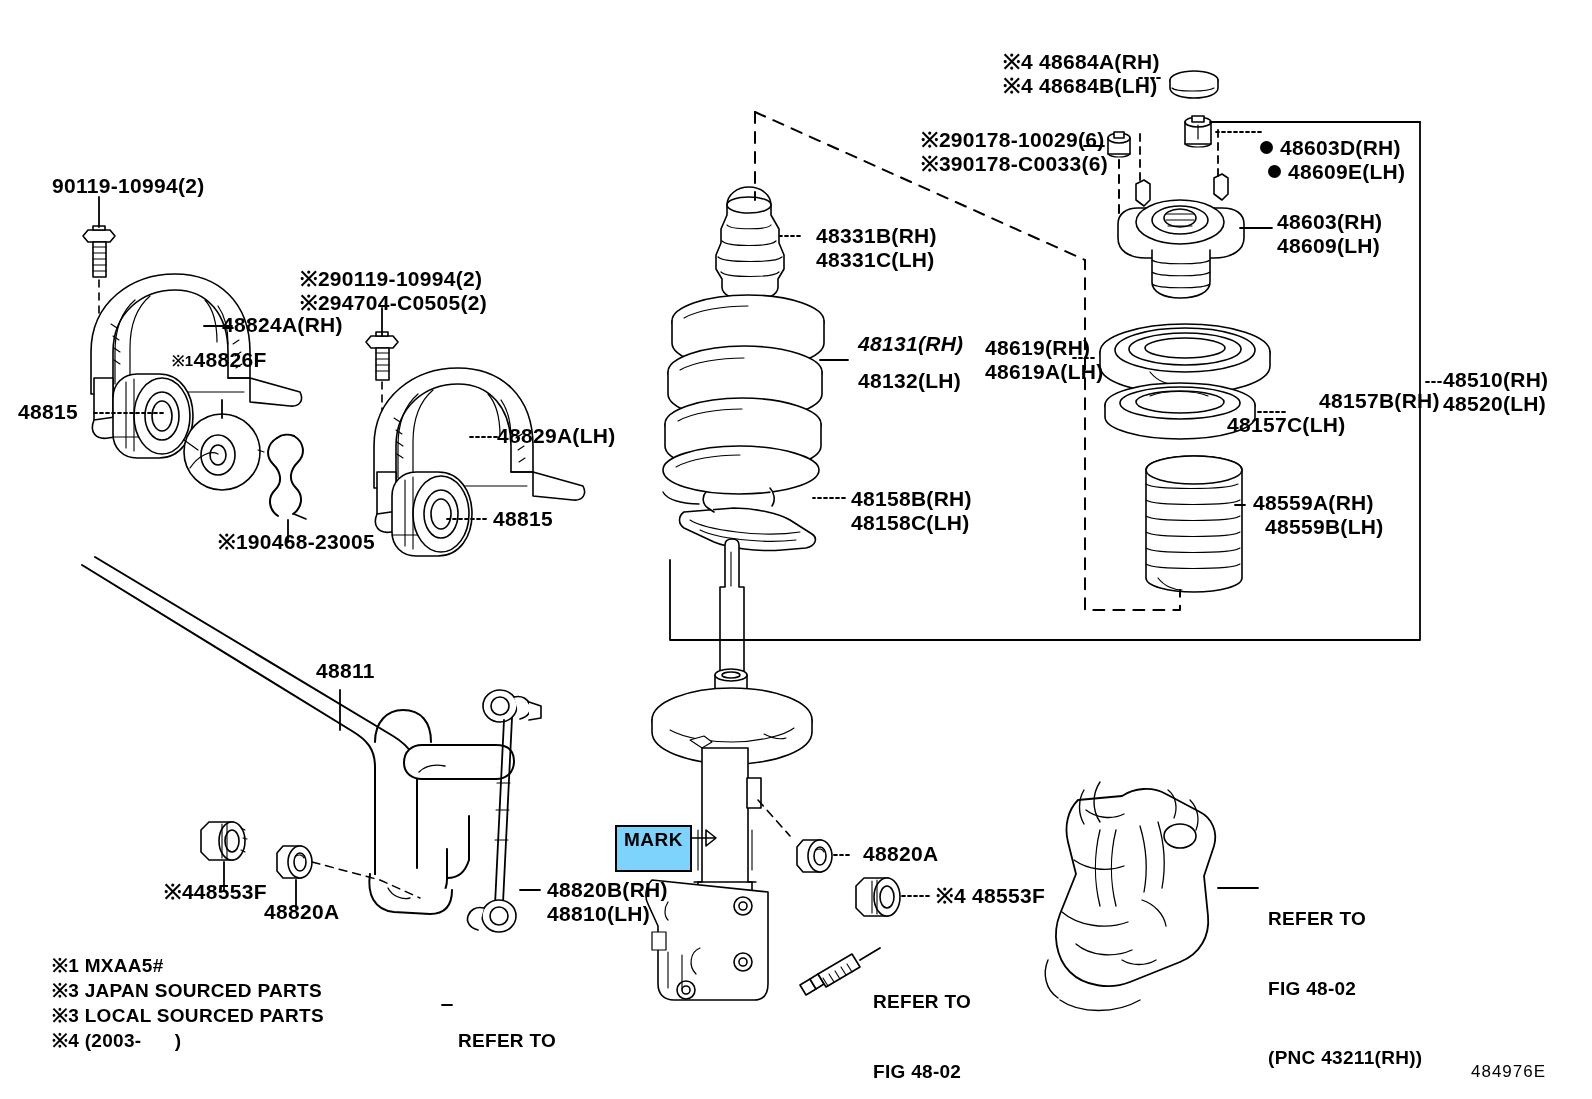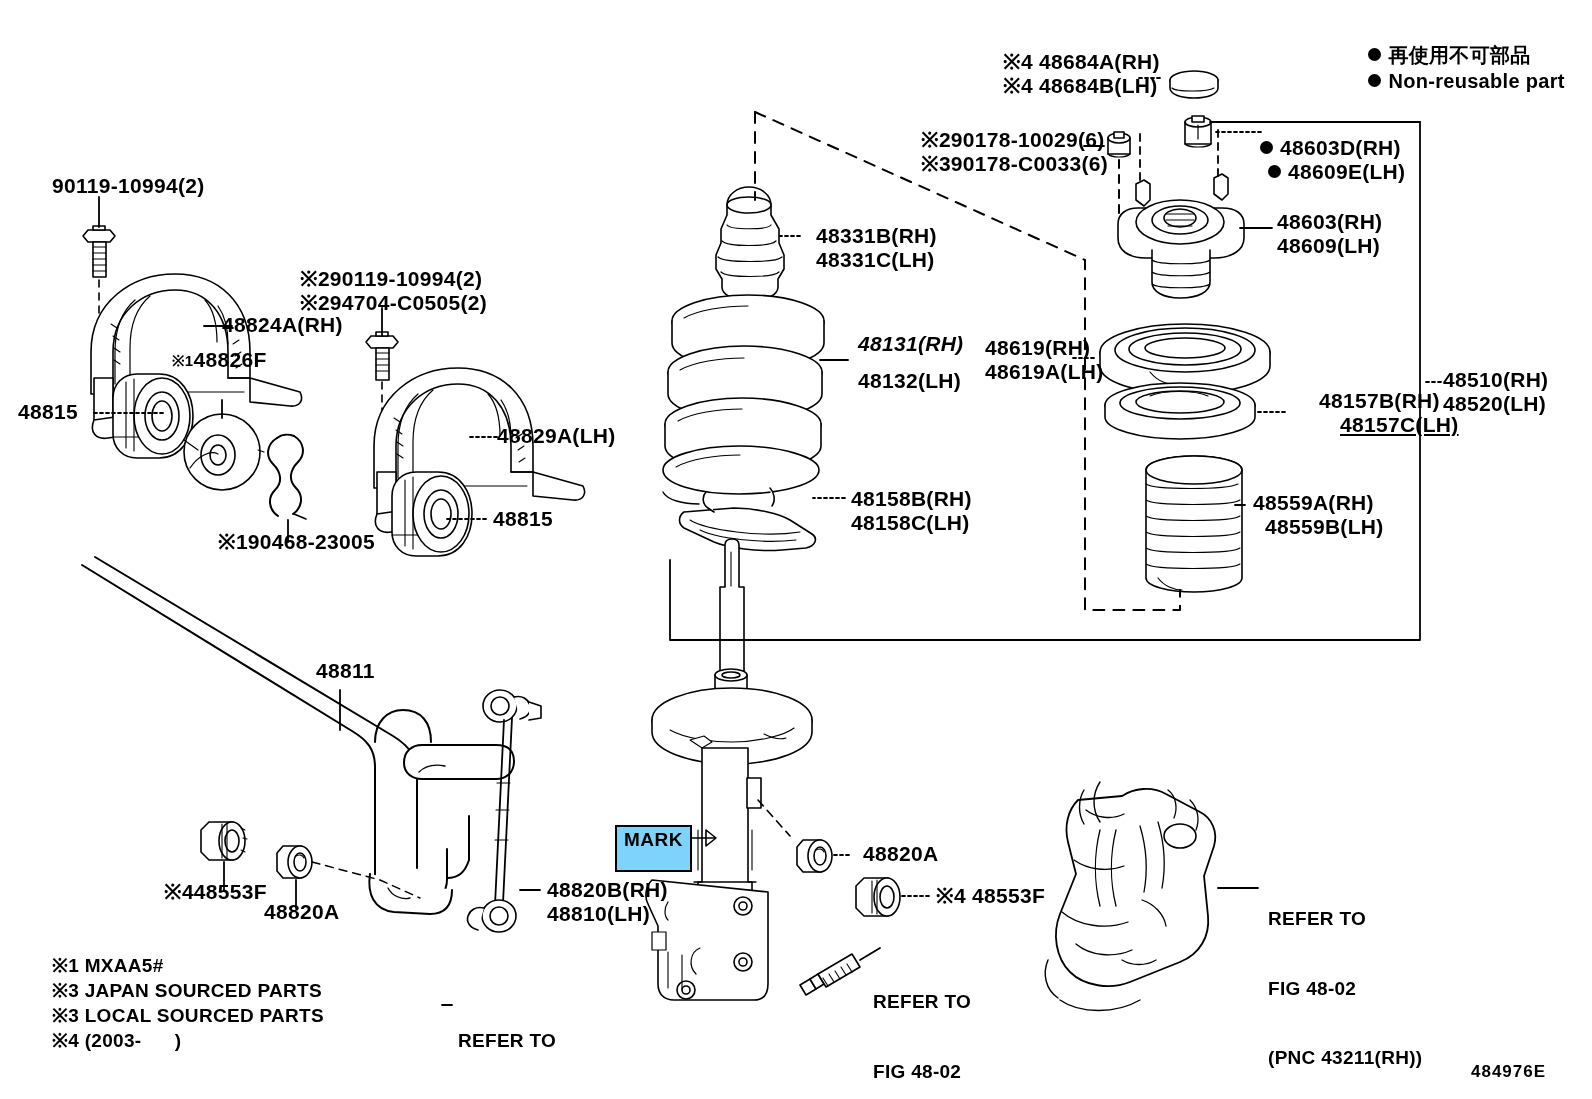--- a/index.html
+++ b/index.html
@@ -3,21 +3,21 @@
 <meta charset="utf-8">
 <style>
   html,body{margin:0;padding:0;background:#fff;}
   body{font-family:"Liberation Sans",sans-serif;}
   #page{position:relative;width:1592px;height:1099px;background:#fff;overflow:hidden;}
   .lbl{position:absolute;font-family:"Liberation Sans",sans-serif;font-weight:bold;
        color:#000;white-space:pre;line-height:1.18;letter-spacing:.3px;}
   .pn{font-size:21px;}
   .note{font-size:19px;font-weight:bold;}
   .refer{font-size:19px;font-weight:bold;line-height:1.22;}
-  .figno{font-size:17px;font-weight:bold;letter-spacing:1px;}
+  .figno{font-size:17px;font-weight:normal;letter-spacing:1px;}
   .legend{font-size:20px;font-weight:bold;}
   svg{position:absolute;top:0;left:0;}
   .mark-box{position:absolute;border:2px solid #000;font-size:19px;font-weight:bold;
             padding:2px 7px 19px 7px;background:#7dd3fc;letter-spacing:.5px;}
   .bullet{display:inline-block;width:13px;height:13px;border-radius:50%;background:#000;
           vertical-align:middle;margin-right:7px;margin-bottom:3px;}
   .km{font-size:15px;vertical-align:1px;}
   .kmc{font-size:21px;}
 </style>
 </head>
@@ -371,26 +371,20 @@
       <path d="M540 890 h-20" stroke-width="1.8"></path>
       <path d="M800 236 h-20" stroke-dasharray="3 3" stroke-width="1.8"></path>
       <path d="M848 360 h-28" stroke-width="1.8"></path>
       <path d="M845 498 h-32" stroke-dasharray="3 3" stroke-width="1.8"></path>
       <path d="M1245 505 h-10" stroke-width="1.8"></path>
       <path d="M452 1005 h-10" stroke-width="1.8"></path>
 
     </g>
   </svg>
 
-  <div class="lbl legend" style="left:1345px;top:20px;">
-    <span class="bullet"></span><span>再使用不可部品</span>
-  </div>
-  <div class="lbl legend" style="left:1345px;top:46px;">
-    <span class="bullet"></span><span>Non-reusable part</span>
-  </div>
 
   <div class="lbl pn" style="left:1003px;top:50px;">※4 48684A(RH)</div>
   <div class="lbl pn" style="left:1003px;top:74px;">※4 48684B(LH)</div>
 
   <div class="lbl pn" style="left:921px;top:128px;">※290178-10029(6)</div>
   <div class="lbl pn" style="left:921px;top:152px;">※390178-C0033(6)</div>
 
   <div class="lbl pn" style="left:1260px;top:136px;"><span class="bullet"></span><span>48603D(RH)</span></div>
   <div class="lbl pn" style="left:1268px;top:160px;"><span class="bullet"></span><span>48609E(LH)</span></div>
 
@@ -411,21 +405,21 @@
   <div class="lbl pn" style="left:816px;top:224px;">48331B(RH)</div>
   <div class="lbl pn" style="left:816px;top:248px;">48331C(LH)</div>
 
   <div class="lbl pn" style="left:858px;top:332px;font-style:italic;">48131(RH)</div>
   <div class="lbl pn" style="left:858px;top:369px;">48132(LH)</div>
 
   <div class="lbl pn" style="left:985px;top:336px;">48619(RH)</div>
   <div class="lbl pn" style="left:985px;top:360px;">48619A(LH)</div>
 
   <div class="lbl pn" style="left:1291px;top:389px;margin-left:28px;">48157B(RH)</div>
-  <div class="lbl pn" style="left:1340px;top:413px;text-decoration:underline;">48157C(LH)</div>
+  <div class="lbl pn" style="left:1227px;top:413px;">48157C(LH)</div>
 
   <div class="lbl pn" style="left:851px;top:487px;">48158B(RH)</div>
   <div class="lbl pn" style="left:851px;top:511px;">48158C(LH)</div>
 
   <div class="lbl pn" style="left:1253px;top:491px;">48559A(RH)</div>
   <div class="lbl pn" style="left:1253px;top:515px;margin-left:12px;">48559B(LH)</div>
 
   <div class="lbl pn" style="left:1443px;top:368px;">48510(RH)</div>
   <div class="lbl pn" style="left:1443px;top:392px;">48520(LH)</div>
 

